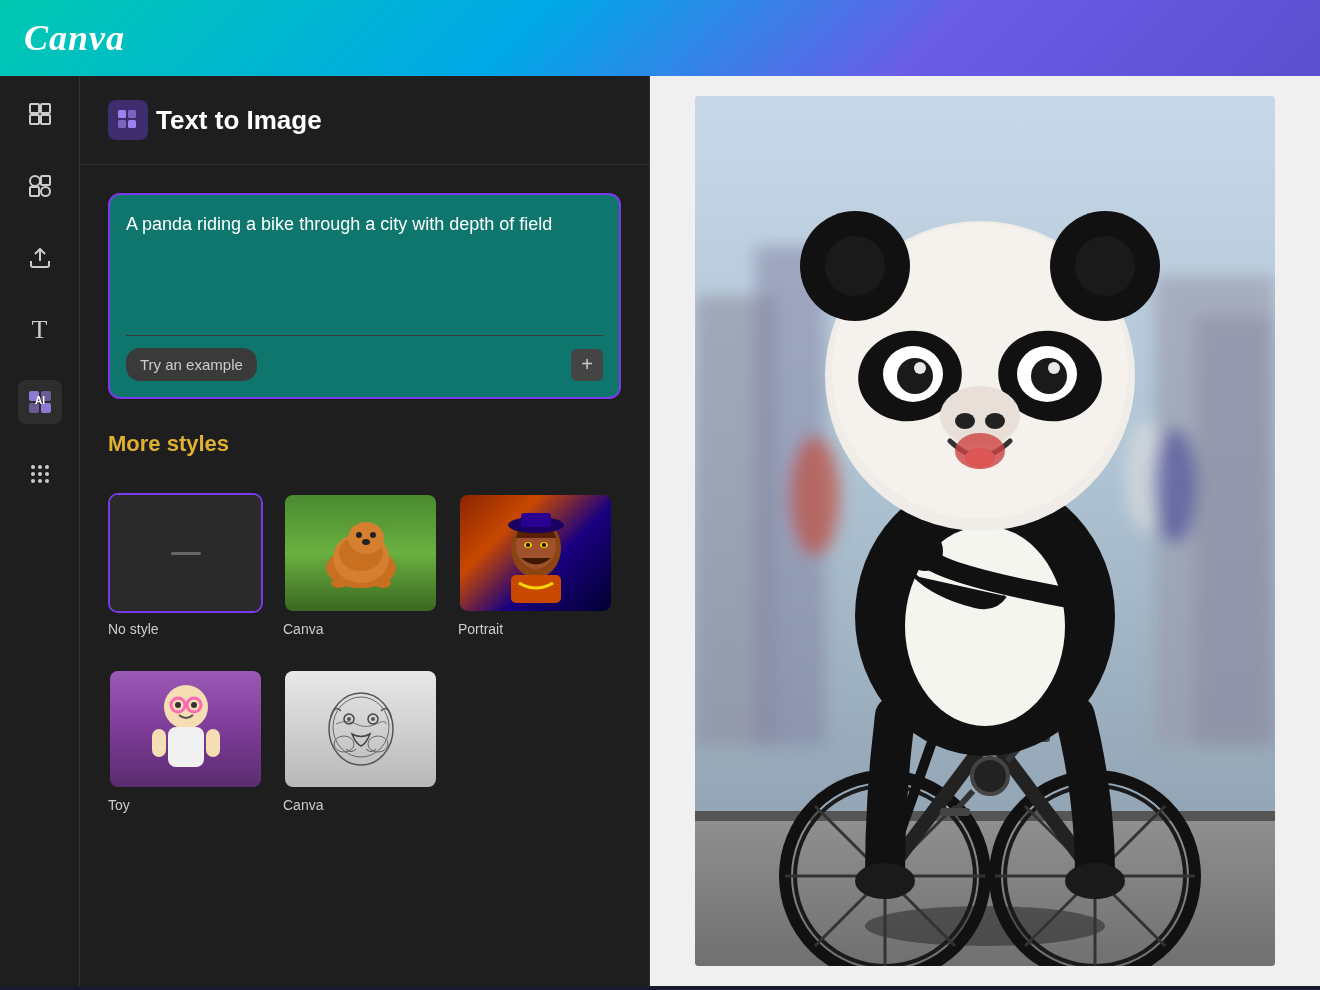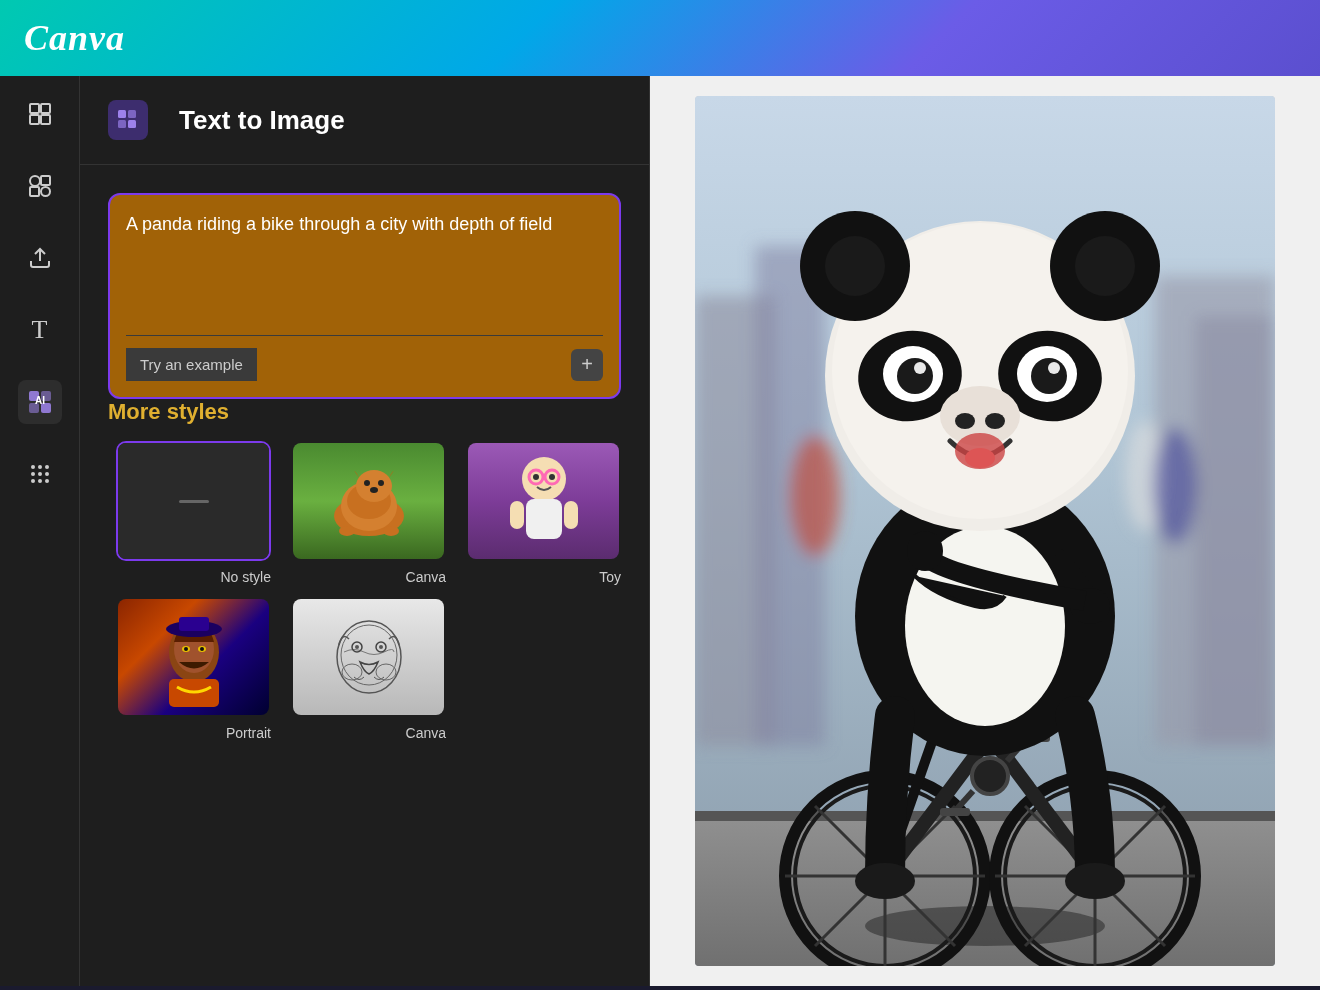--- a/index.html
+++ b/index.html
@@ -66,21 +66,21 @@
     .panel::-webkit-scrollbar { width: 6px; }
     .panel::-webkit-scrollbar-track { background: #1e1e1e; }
     .panel::-webkit-scrollbar-thumb { background: #444; border-radius: 3px; }
 
     
     .panel-header {
       display: flex;
       align-items: center;
       padding: 24px 28px;
       border-bottom: 1px solid #333;
-      gap: 31px;
+      gap: 8px;
     }
     .panel-header-icon {
       width: 40px;
       height: 40px;
       background: #3d2d6e;
       border-radius: 8px;
       display: flex;
       align-items: center;
       justify-content: center;
       font-size: 18px;
@@ -99,22 +99,23 @@
       font-size: 16px;
       color: #bbb;
       line-height: 1.5;
       margin-bottom: 24px;
     }
 
     
     .prompt-container {
       border: 2px solid #7c3aed;
       border-radius: 12px;
-      background: #a16207;
+      background: #0f766e;
       padding: 16px;
+      margin-bottom: 32px;
     }
     .prompt-textarea {
       width: 100%;
       background: transparent;
       border: none;
       outline: none;
       color: white;
       font-size: 18px;
       line-height: 1.5;
       resize: none;
@@ -129,21 +130,21 @@
       margin-top: 12px;
       padding-top: 12px;
       border-top: 1px solid #3a3a3a;
     }
     .try-example-btn {
       background: #3a3a3a;
       border: none;
       color: #ccc;
       font-size: 15px;
       padding: 8px 14px;
-      border-radius: 0;
+      border-radius: 14px;
       cursor: pointer;
     }
     .plus-btn {
       width: 32px;
       height: 32px;
       background: #444;
       border: none;
       border-radius: 6px;
       color: #ccc;
       font-size: 20px;
@@ -161,23 +162,24 @@
       margin-bottom: 16px;
     }
     .styles-grid {
       display: grid;
       grid-template-columns: repeat(3, 1fr);
       gap: 12px;
     }
     .style-item {
       display: flex;
       flex-direction: column;
-      align-items: flex-end;
+      align-items: flex-start;
       gap: 8px;
       cursor: pointer;
+      margin-top: 20px;
     }
     .style-thumb {
       width: 155px;
       height: 120px;
       border-radius: 10px;
       overflow: hidden;
       border: 2px solid transparent;
     }
     .style-thumb.selected {
       border-color: #7c3aed;
@@ -365,20 +367,49 @@
                   <ellipse cx="28" cy="75" rx="8" ry="5" fill="#c87020"></ellipse>
                   <ellipse cx="72" cy="75" rx="8" ry="5" fill="#c87020"></ellipse>
                 </svg>
               </div>
             </div>
             <span class="style-label">Canva</span>
           </div>
 
           <div class="style-item">
             <div class="style-thumb">
+              <div class="style-thumb-inner portrait-thumb">
+                <svg width="90" height="100" viewBox="0 0 90 100">
+
+                  <ellipse cx="45" cy="45" rx="25" ry="30" fill="#8b4513"></ellipse>
+                  <ellipse cx="45" cy="42" rx="20" ry="24" fill="#a0522d"></ellipse>
+
+                  <path d="M25 35 Q30 15 45 20 Q60 15 65 35" fill="#5a1e00"></path>
+
+                  <ellipse cx="45" cy="22" rx="28" ry="8" fill="#1a0060"></ellipse>
+                  <rect x="30" y="10" width="30" height="14" rx="3" fill="#2a0090"></rect>
+
+                  <ellipse cx="37" cy="42" rx="4" ry="3" fill="#e8c000"></ellipse>
+                  <ellipse cx="53" cy="42" rx="4" ry="3" fill="#e8c000"></ellipse>
+                  <circle cx="37" cy="42" r="2" fill="#111"></circle>
+                  <circle cx="53" cy="42" r="2" fill="#111"></circle>
+
+                  <path d="M30 55 Q45 68 60 55" fill="#3d1a00"></path>
+
+                  <rect x="20" y="72" width="50" height="28" rx="5" fill="#c84800"></rect>
+
+                  <path d="M28 80 Q45 90 62 80" stroke="#ffd700" stroke-width="3" fill="none"></path>
+                </svg>
+              </div>
+            </div>
+            <span class="style-label">Portrait</span>
+          </div>
+
+          <div class="style-item">
+            <div class="style-thumb">
               <div class="style-thumb-inner toy-thumb">
                 <svg width="80" height="100" viewBox="0 0 80 100">
 
                   <circle cx="40" cy="28" r="22" fill="#f5deb3"></circle>
                   <circle cx="40" cy="25" r="18" fill="#f5deb3"></circle>
 
                   <circle cx="32" cy="26" r="7" fill="none" stroke="#ff69b4" stroke-width="3"></circle>
                   <circle cx="48" cy="26" r="7" fill="none" stroke="#ff69b4" stroke-width="3"></circle>
                   <line x1="39" y1="26" x2="41" y2="26" stroke="#ff69b4" stroke-width="2"></line>
 
@@ -388,49 +419,20 @@
                   <path d="M33 36 Q40 42 47 36" stroke="#555" stroke-width="2" fill="none"></path>
 
                   <rect x="22" y="48" width="36" height="40" rx="8" fill="#f0f0f0"></rect>
 
                   <rect x="6" y="50" width="14" height="28" rx="7" fill="#f5deb3"></rect>
                   <rect x="60" y="50" width="14" height="28" rx="7" fill="#f5deb3"></rect>
                 </svg>
               </div>
             </div>
             <span class="style-label">Toy</span>
-          </div>
-
-          <div class="style-item">
-            <div class="style-thumb">
-              <div class="style-thumb-inner portrait-thumb">
-                <svg width="90" height="100" viewBox="0 0 90 100">
-
-                  <ellipse cx="45" cy="45" rx="25" ry="30" fill="#8b4513"></ellipse>
-                  <ellipse cx="45" cy="42" rx="20" ry="24" fill="#a0522d"></ellipse>
-
-                  <path d="M25 35 Q30 15 45 20 Q60 15 65 35" fill="#5a1e00"></path>
-
-                  <ellipse cx="45" cy="22" rx="28" ry="8" fill="#1a0060"></ellipse>
-                  <rect x="30" y="10" width="30" height="14" rx="3" fill="#2a0090"></rect>
-
-                  <ellipse cx="37" cy="42" rx="4" ry="3" fill="#e8c000"></ellipse>
-                  <ellipse cx="53" cy="42" rx="4" ry="3" fill="#e8c000"></ellipse>
-                  <circle cx="37" cy="42" r="2" fill="#111"></circle>
-                  <circle cx="53" cy="42" r="2" fill="#111"></circle>
-
-                  <path d="M30 55 Q45 68 60 55" fill="#3d1a00"></path>
-
-                  <rect x="20" y="72" width="50" height="28" rx="5" fill="#c84800"></rect>
-
-                  <path d="M28 80 Q45 90 62 80" stroke="#ffd700" stroke-width="3" fill="none"></path>
-                </svg>
-              </div>
-            </div>
-            <span class="style-label">Portrait</span>
           </div>
 
           <div class="style-item">
             <div class="style-thumb">
               <div class="style-thumb-inner sketch-thumb">
                 <svg width="90" height="100" viewBox="0 0 90 100">
 
                   <ellipse cx="45" cy="50" rx="32" ry="36" fill="none" stroke="#555" stroke-width="1.5"></ellipse>
                   <ellipse cx="45" cy="48" rx="28" ry="30" fill="none" stroke="#666" stroke-width="1"></ellipse>
 

